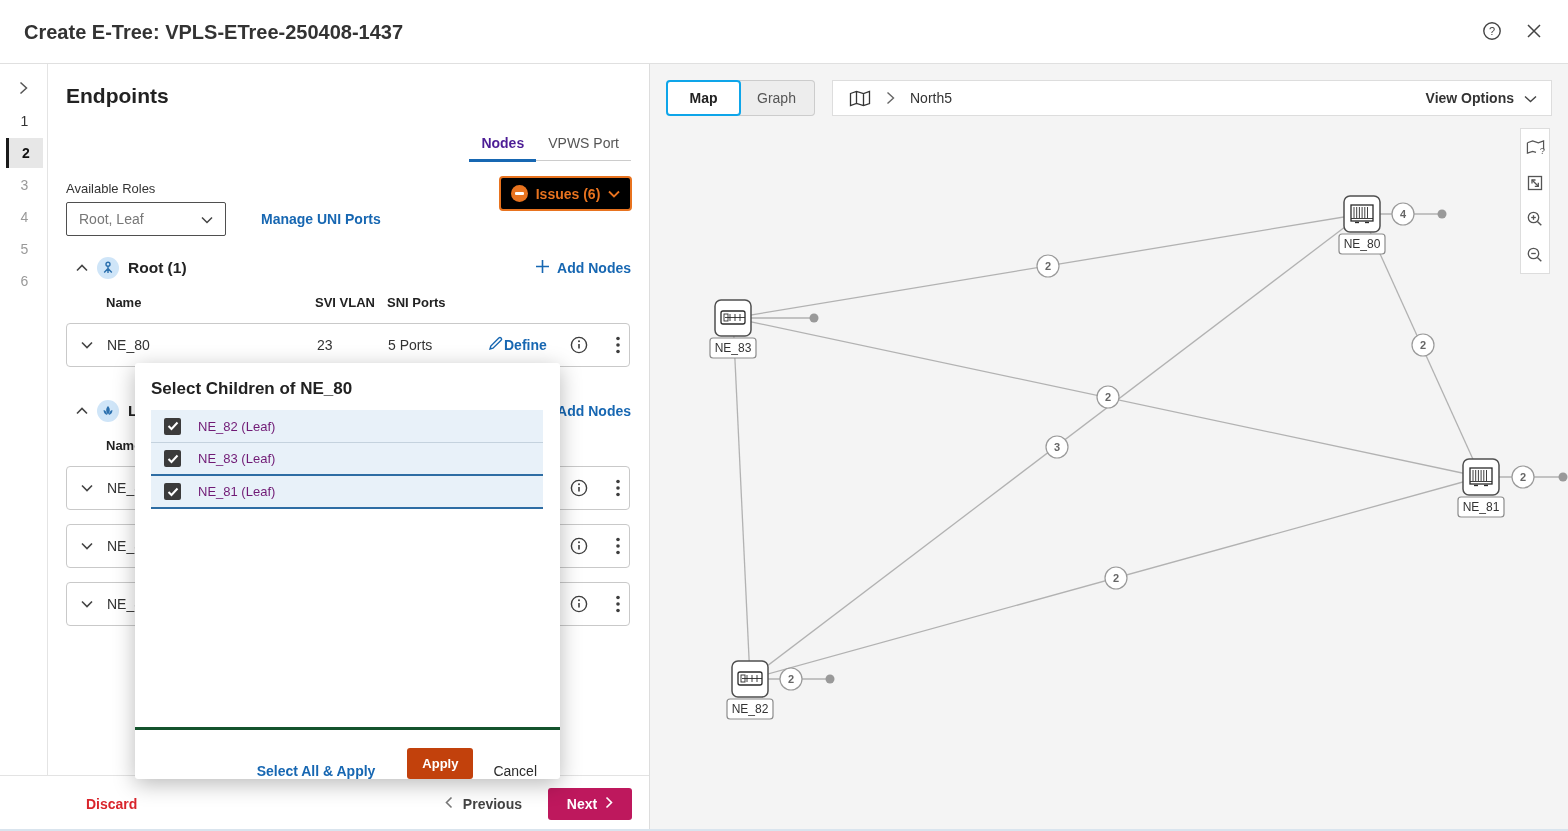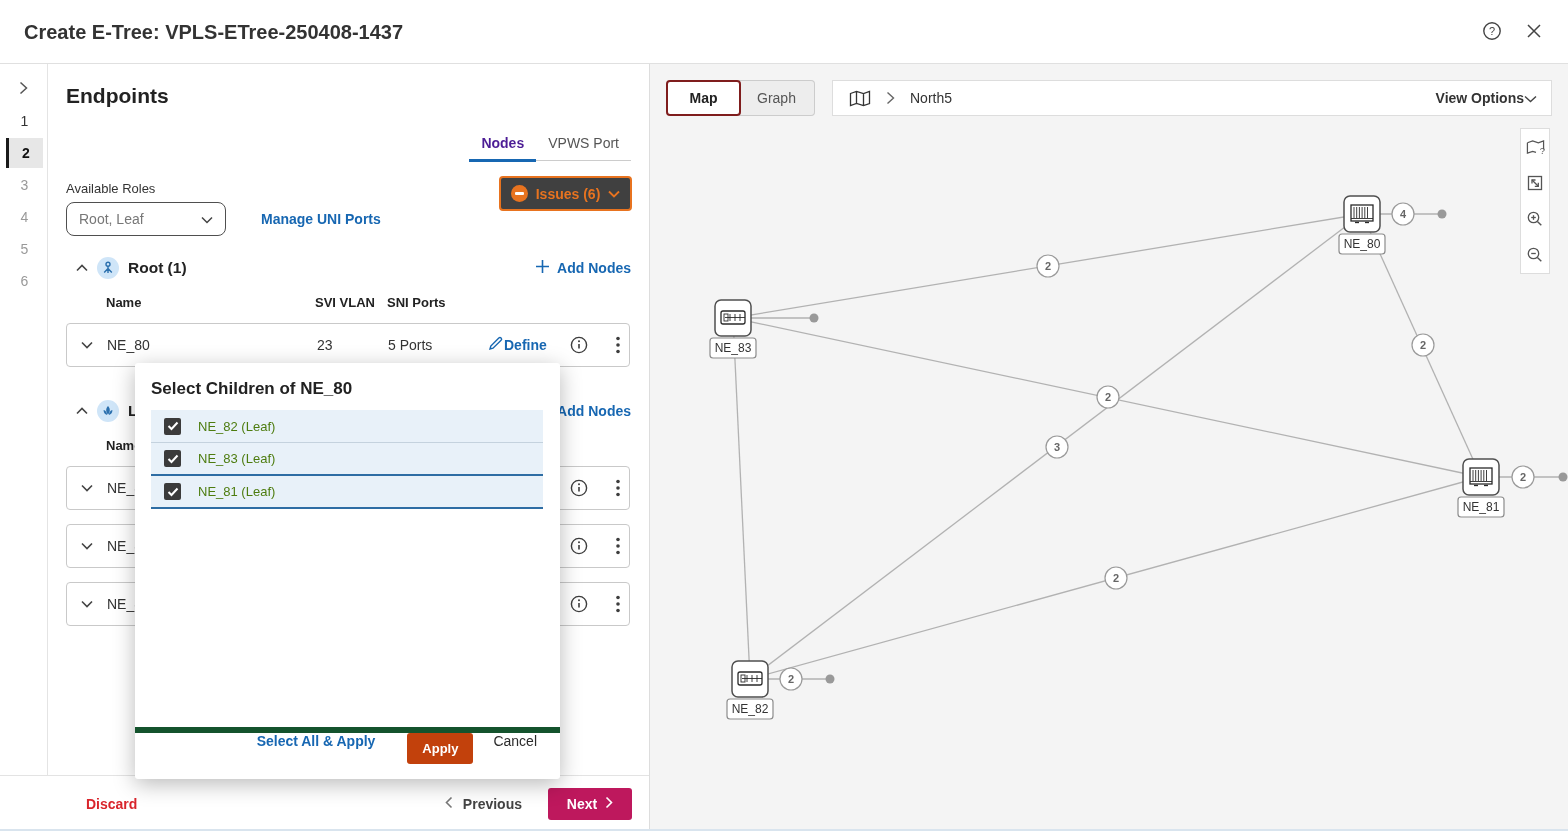--- a/index.html
+++ b/index.html
@@ -21,23 +21,23 @@
   .step.done{color:#333}
   .step.active{background:#e7e7e7;border-left:3px solid #1a1a1a;font-weight:700;color:#111}
 
   .wz-title{position:absolute;left:66px;top:20px;font-size:21px;font-weight:700;color:#222}
   .tabs{position:absolute;right:18px;top:66px;display:flex;border-bottom:1px solid #ccc}
   .tab{position:relative;padding:5px 12px 9px;font-size:14px;color:#555}
   .tab.active{color:#4c1d95;font-weight:700}
   .tab.active::after{content:"";position:absolute;left:0;right:0;bottom:-2px;height:3px;background:#1767b2}
 
   .roles-label{position:absolute;left:66px;top:117px;font-size:13px;color:#333}
-  .roles-select{position:absolute;left:66px;top:138px;width:160px;height:34px;border:1px solid #4f4f4f;border-radius:8px;background:#fff;display:flex;align-items:center;justify-content:space-between;padding:0 12px;font-size:14px;color:#777}
+  .roles-select{position:absolute;left:66px;top:138px;width:160px;height:34px;border:1px solid #4f4f4f;border-radius:2px;background:#fff;display:flex;align-items:center;justify-content:space-between;padding:0 12px;font-size:14px;color:#777}
   .manage-link{position:absolute;left:261px;top:147px;font-size:14px;font-weight:700;color:#1767b2}
-  .issues-btn{position:absolute;left:499px;top:112px;width:133px;height:35px;border:2px solid #e8731f;border-radius:4px;background:#404040;display:flex;align-items:center;justify-content:center;gap:8px}
+  .issues-btn{position:absolute;left:499px;top:112px;width:133px;height:35px;border:2px solid #e8731f;border-radius:4px;background:#000000;display:flex;align-items:center;justify-content:center;gap:8px}
   .issues-dot{width:17px;height:17px;border-radius:50%;background:#e8731f;position:relative;flex:none}
   .issues-dot::after{content:"";position:absolute;left:4px;top:7px;width:9px;height:2.6px;background:#fff;border-radius:1px}
   .issues-text{font-size:14px;font-weight:700;color:#e8731f}
 
   .sec-header{position:absolute;left:66px;right:18px;height:28px;display:flex;align-items:center}
   .sec-root{top:190px}.sec-leaf{top:333px}
   .sec-chevron{margin-left:10px;display:flex}
   .role-circle{width:22px;height:22px;border-radius:50%;background:#cfe5f8;display:flex;align-items:center;justify-content:center;margin-left:9px;flex:none}
   .sec-title{margin-left:9px;font-size:15.5px;font-weight:700;color:#222}
   .add-link{margin-left:auto;display:flex;align-items:center;gap:7px;color:#1767b2;font-weight:700;font-size:14px}
@@ -55,27 +55,27 @@
 
   .wizard-footer{position:absolute;left:0;bottom:0;width:100%;height:56px;border-top:1px solid #e3e3e3;background:#fff}
   .discard{position:absolute;left:86px;top:50%;transform:translateY(-50%);color:#d9252c;font-weight:700;font-size:14px}
   .prev{position:absolute;right:127px;top:50%;transform:translateY(-50%);display:flex;align-items:center;gap:10px;color:#444;font-weight:700;font-size:14px}
   .next-btn{position:absolute;right:17px;top:12px;width:84px;height:32px;background:#be185d;border-radius:3px;color:#fff;font-weight:700;font-size:14px;display:flex;align-items:center;justify-content:center;gap:8px}
 
   
   .map-panel{position:absolute;left:650px;top:64px;width:918px;height:767px;background:#f4f4f4}
   #map-svg{position:absolute;left:0;top:0}
   .seg{position:absolute;left:16px;top:16px;display:flex;z-index:3}
-  .seg-map{width:75px;height:36px;background:#fff;border:2px solid #7f1d1d;border-radius:4px;display:flex;align-items:center;justify-content:center;font-size:14px;font-weight:700;color:#222;z-index:2}
+  .seg-map{width:75px;height:36px;background:#fff;border:2px solid #0ea5e9;border-radius:4px;display:flex;align-items:center;justify-content:center;font-size:14px;font-weight:700;color:#222;z-index:2}
   .seg-graph{width:76px;height:36px;background:#ededed;border:1px solid #ccc;border-left:none;border-radius:0 4px 4px 0;margin-left:-2px;display:flex;align-items:center;justify-content:center;font-size:14px;color:#555}
   .crumb{position:absolute;left:182px;right:16px;top:16px;height:36px;background:#fff;border:1px solid #ddd;display:flex;align-items:center;z-index:3}
   .crumb-map-icon{margin-left:16px;display:flex}
   .crumb-chevron{margin-left:15px;display:flex}
   .crumb-text{margin-left:15px;font-size:14px;color:#333}
-  .view-options{margin-left:auto;margin-right:14px;display:flex;align-items:center;gap:0;font-size:14px;font-weight:600;color:#333}
+  .view-options{margin-left:auto;margin-right:14px;display:flex;align-items:center;gap:10px;font-size:14px;font-weight:600;color:#333}
   .tools{position:absolute;right:18px;top:64px;width:30px;background:#fff;border:1px solid #ddd;display:flex;flex-direction:column;align-items:center;z-index:3}
   .tool{width:30px;height:36px;display:flex;align-items:center;justify-content:center}
 
   
   .lnk{stroke:#b2b2b2;stroke-width:1.3}
   .stub-dot{fill:#999}
   .elbl circle{fill:#fff;stroke:#9a9a9a;stroke-width:1.2}
   .elbl text{font-size:11px;font-weight:700;fill:#666;text-anchor:middle}
   .nbox{fill:#fff;stroke:#4f4f4f;stroke-width:1.5}
   .glyph{fill:none;stroke:#2a2a2a;stroke-width:1.3}
@@ -83,22 +83,22 @@
   .nlabel rect{fill:#fff;stroke:#8c8c8c;stroke-width:1.2}
   .nlabel text{font-size:12px;fill:#333;text-anchor:middle}
 
   
   .dialog{position:absolute;left:135px;top:363px;width:425px;height:416px;background:#fff;border-radius:3px;box-shadow:0 5px 22px rgba(0,0,0,.28);z-index:20}
   .dlg-title{position:absolute;left:16px;top:16px;font-size:17px;font-weight:700;color:#222}
   .dlg-list{position:absolute;left:16px;right:17px;top:47px}
   .dlg-row{height:33px;background:#e8f1f9;display:flex;align-items:center;border-bottom:1px solid #c4d2de}
   .dlg-row.sel{border-bottom:2px solid #2e6da4}
   .cbx{width:17px;height:17px;background:#3b3b3b;border-radius:2px;margin-left:13px;display:flex;align-items:center;justify-content:center;flex:none}
-  .dlg-row-label{margin-left:17px;font-size:13px;color:#4d7c0f}
-  .dlg-footer{position:absolute;left:0;right:0;bottom:0;height:52px;border-top:6px solid #14532d;display:flex;align-items:flex-start;justify-content:flex-end}
+  .dlg-row-label{margin-left:17px;font-size:13px;color:#701a75}
+  .dlg-footer{position:absolute;left:0;right:0;bottom:0;height:52px;border-top:3px solid #14532d;display:flex;align-items:flex-end;justify-content:flex-end}
   .select-all{color:#1767b2;font-weight:700;font-size:14px}
   .apply-btn{width:66px;height:31px;background:#c2410c;color:#fff;border-radius:3px;font-weight:700;font-size:13px;margin:0 20px 0 32px}
   .cancel-btn{color:#2b2b2b;font-weight:400;font-size:14px;margin-right:23px}
 
   .bottom-edge{position:absolute;left:0;bottom:0;width:100%;height:2px;background:#d9e4ee}
 </style>
 </head>
 <body>
 
 <header class="app-header">

